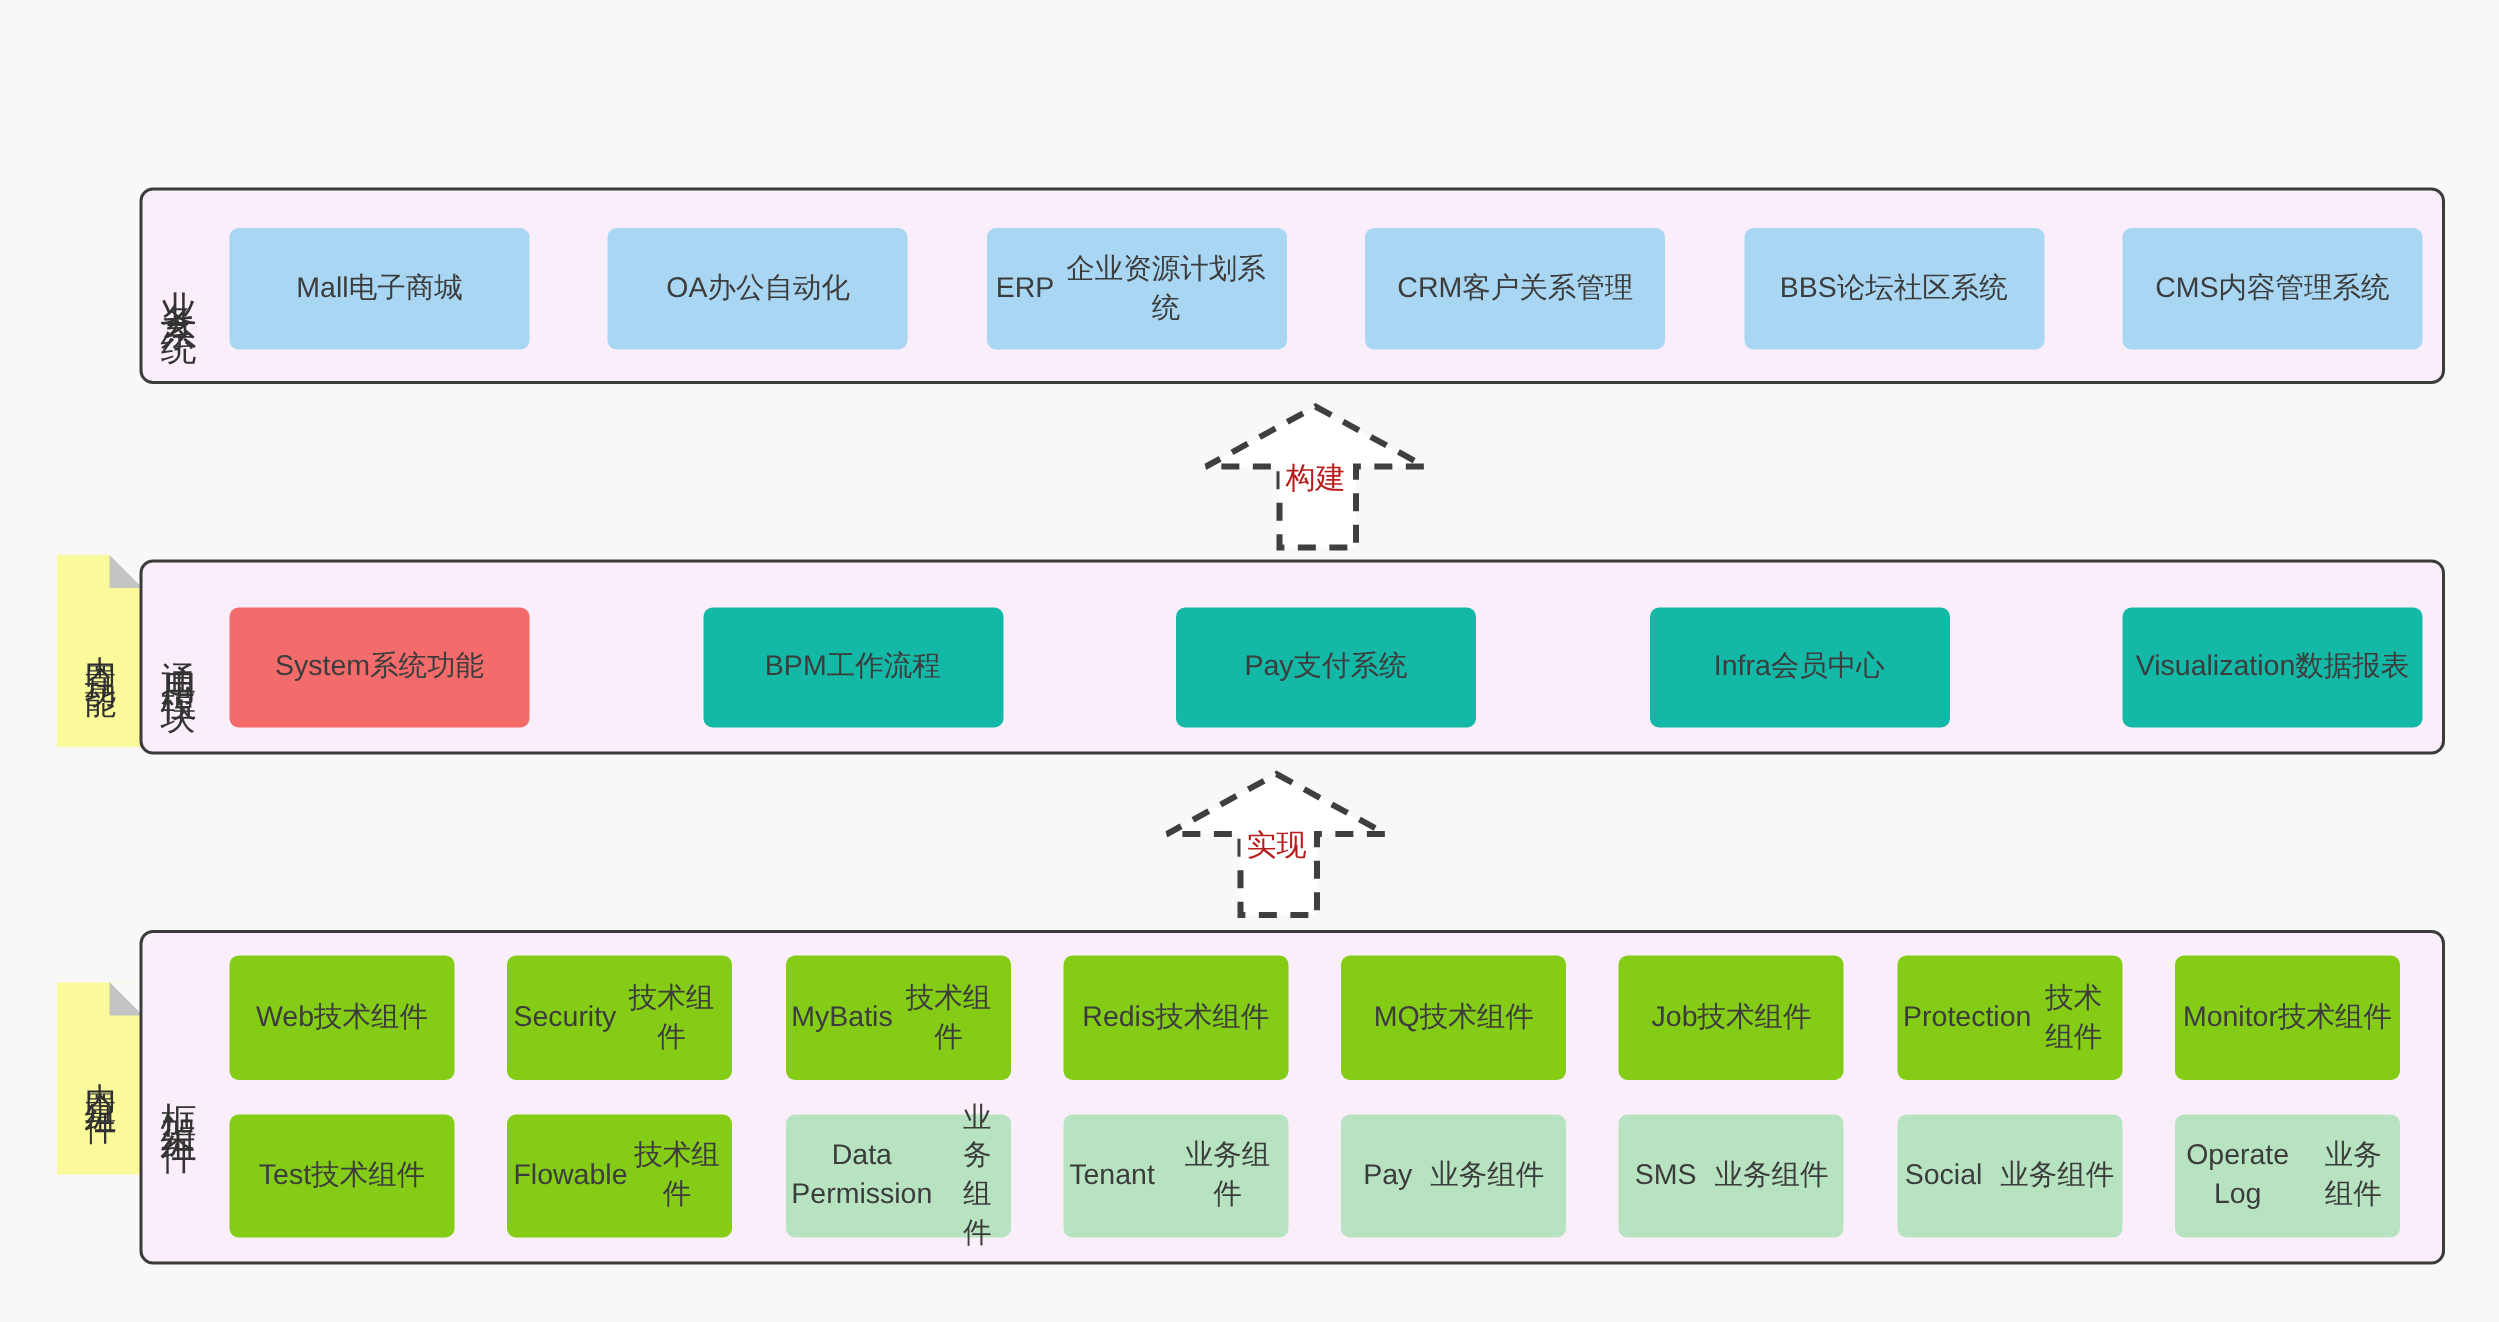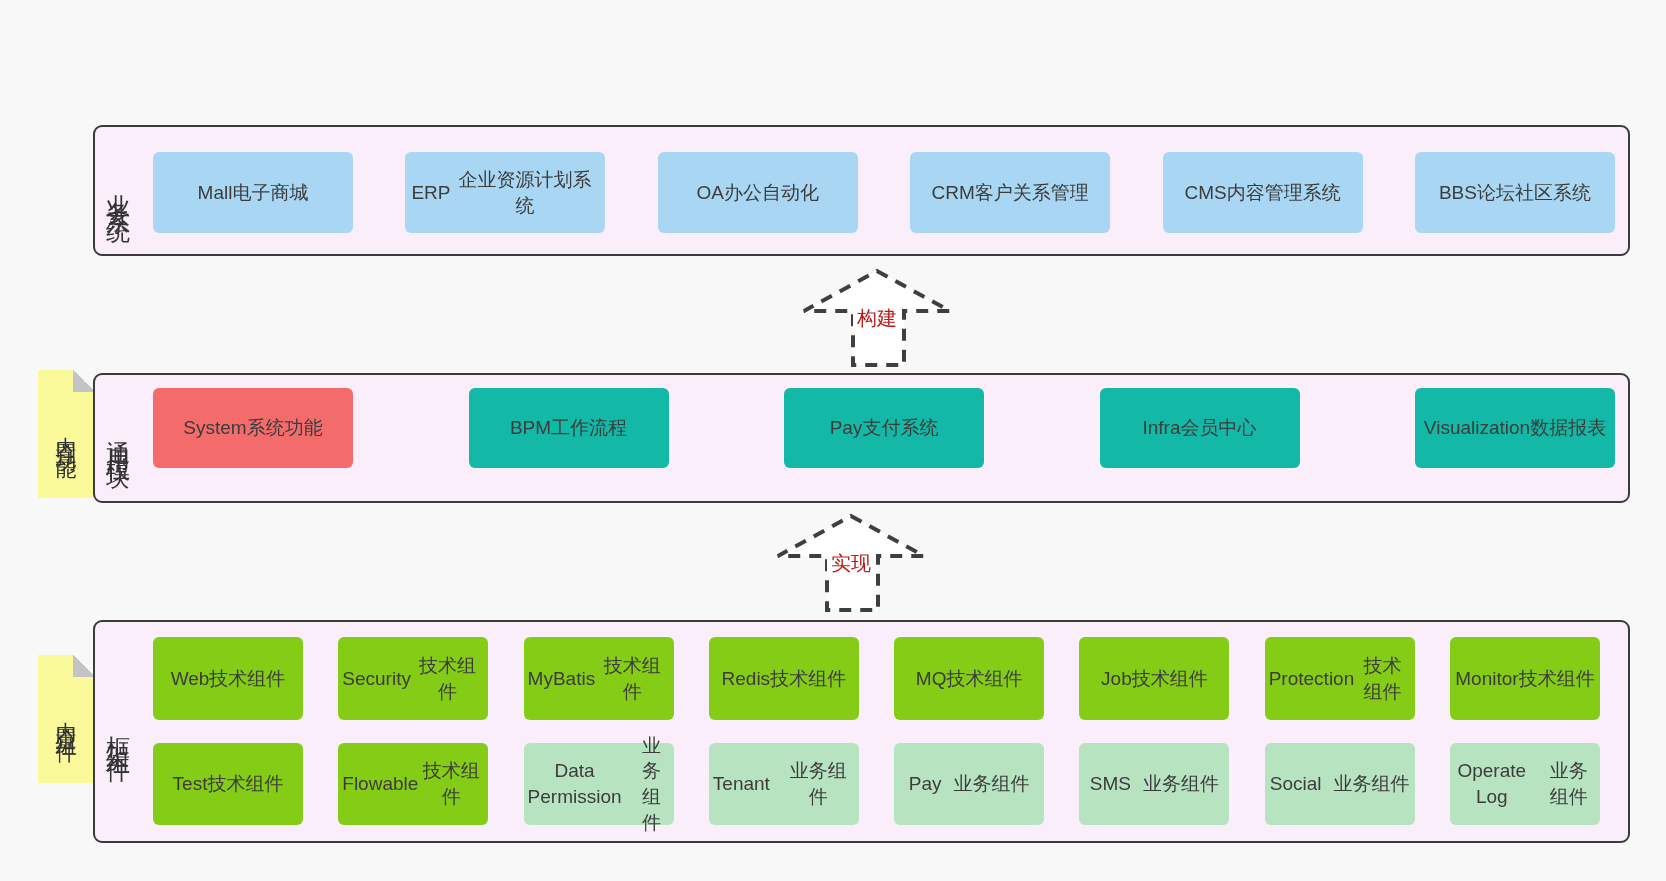--- a/index.html
+++ b/index.html
@@ -38,21 +38,21 @@
     white-space:nowrap;
     line-height:1;
   }
 
   .row {
     position:absolute;
     display:flex;
     justify-content:space-between;
   }
   .row6 { left:58px; right:13px; top:25px; height:81px; }
-  #panel-modules .row6 { top:13px; height:80px; }
+  #panel-modules .row6 { top:30px; height:80px; }
   .row8 { left:58px; right:28px; height:83px; }
   .row8.r1 { top:15px; }
   .row8.r2 { top:121px; height:82px; }
 
   .box {
     display:flex;
     flex-direction:row;
     align-items:center;
     justify-content:center;
     text-align:center;
@@ -125,38 +125,38 @@
 <body>
 
 <div class="panel" id="panel-business">
   <div class="vlabel">业务系统</div>
   <div class="row row6">
     <div class="box blue">
       <span>Mall</span>
       <span>电子商城</span>
     </div>
     <div class="box blue">
+      <span>OA</span>
+      <span>办公自动化</span>
+    </div>
+    <div class="box blue">
       <span>ERP</span>
       <span>企业资源计划系统</span>
     </div>
     <div class="box blue">
-      <span>OA</span>
-      <span>办公自动化</span>
-    </div>
-    <div class="box blue">
       <span>CRM</span>
       <span>客户关系管理</span>
     </div>
     <div class="box blue">
+      <span>BBS</span>
+      <span>论坛社区系统</span>
+    </div>
+    <div class="box blue">
       <span>CMS</span>
       <span>内容管理系统</span>
-    </div>
-    <div class="box blue">
-      <span>BBS</span>
-      <span>论坛社区系统</span>
     </div>
   </div>
 </div>
 
 <div class="arrow" id="arrow-build">
   <svg viewBox="0 0 154 104">
     <path d="M77 5 L150 45 L104 45 L104 99 L53 99 L53 45 L4 45 Z" fill="#ffffff" stroke="#3f3f3f" stroke-width="4" stroke-dasharray="12 9" stroke-linejoin="miter"></path>
   </svg>
   <div class="alabel">构建</div>
 </div>

